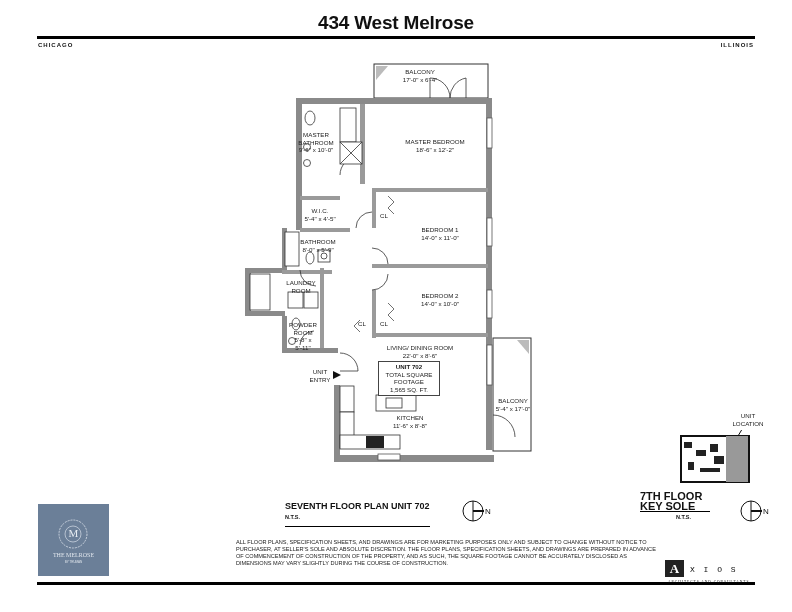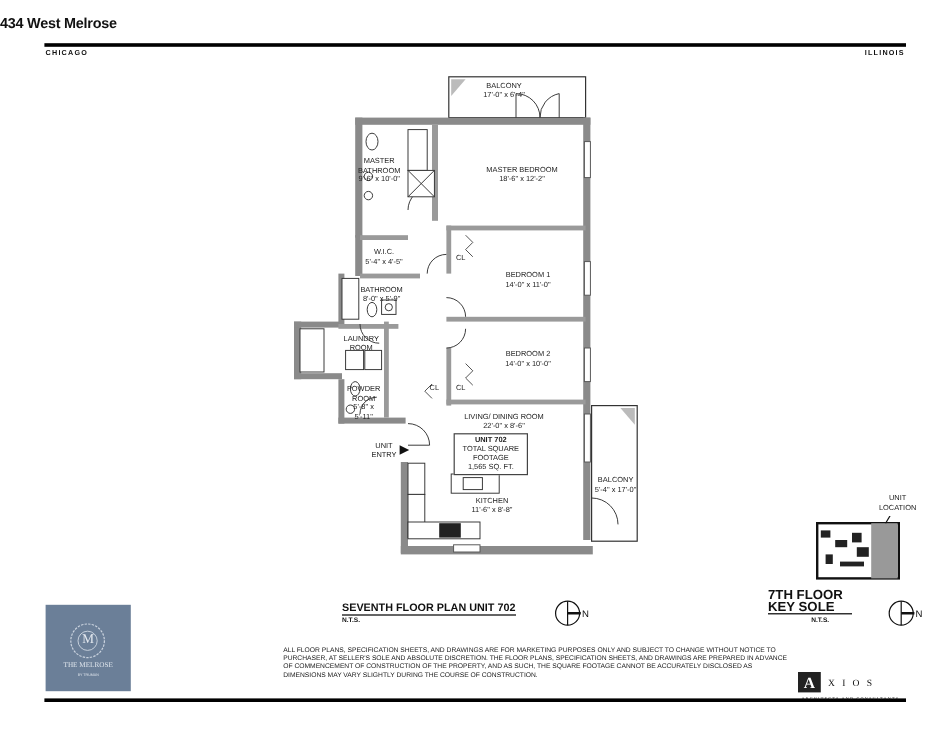--- a/index.html
+++ b/index.html
@@ -1,22 +1,22 @@
 <!DOCTYPE html>
 <html><head>
 <meta charset="utf-8">
 <style>
   html,body{margin:0;padding:0;background:#fff;}
   body{width:792px;height:612px;position:relative;overflow:hidden;font-family:"Liberation Sans",sans-serif;color:#111;}
   .abs{position:absolute;}
-  .title{left:0;width:792px;top:12px;font-size:12px;font-weight:bold;letter-spacing:-0.2px;}
+  .title{left:0;width:792px;top:12px;text-align:center;font-size:19px;font-weight:bold;letter-spacing:-0.2px;}
   .rule-top{left:37px;width:718px;top:36px;height:3px;background:#000;}
   .loc{top:42px;font-size:6px;font-weight:bold;letter-spacing:1px;}
   .lbl{font-size:6.2px;text-align:center;line-height:7.5px;color:#222;white-space:nowrap;}
-  .plan-title{left:285px;top:501px;font-size:9px;font-weight:bold;border-bottom:1.2px solid #000;padding-bottom:1px;}
+  .plan-title{left:285px;top:501px;font-size:9px;font-weight:bold;border-bottom:1.2px solid #000;padding-bottom:15px;}
   .nts{font-size:5.5px;font-weight:bold;}
   .disclaimer{left:236px;top:539px;width:420px;font-size:5.6px;line-height:7px;color:#222;}
   .rule-bot{left:37px;width:718px;top:582px;height:3px;background:#000;}
   .logo{left:38px;top:504px;width:71px;height:72px;background:#6b7f98;}
   .keytitle{left:640px;top:491px;font-size:11px;font-weight:bold;line-height:10px;}
   .keyplan-u{border-bottom:1.2px solid #000;}
   .unit-box{left:378px;top:361px;width:60px;height:33px;border:1px solid #444;background:#fff;}
 </style>
 </head>
 <body>
@@ -221,14 +221,14 @@
   </svg>
   <div class="abs" style="left:0;width:71px;top:23px;text-align:center;color:#e5eaf0;font-family:'Liberation Serif',serif;font-size:11px">M</div>
   <div class="abs" style="left:0;width:71px;top:48px;text-align:center;color:#dfe5ec;font-family:'Liberation Serif',serif;font-size:6px">THE MELROSE</div>
   <div class="abs" style="left:0;width:71px;top:56px;text-align:center;color:#dfe5ec;font-size:3px">BY TRUMAN</div>
 </div>
 
 <div class="abs disclaimer">ALL FLOOR PLANS, SPECIFICATION SHEETS, AND DRAWINGS ARE FOR MARKETING PURPOSES ONLY AND SUBJECT TO CHANGE WITHOUT NOTICE TO PURCHASER, AT SELLER'S SOLE AND ABSOLUTE DISCRETION. THE FLOOR PLANS, SPECIFICATION SHEETS, AND DRAWINGS ARE PREPARED IN ADVANCE OF COMMENCEMENT OF CONSTRUCTION OF THE PROPERTY, AND AS SUCH, THE SQUARE FOOTAGE CANNOT BE ACCURATELY DISCLOSED AS DIMENSIONS MAY VARY SLIGHTLY DURING THE COURSE OF CONSTRUCTION.</div>
 <div class="abs rule-bot"></div>
 
 <div class="abs" style="left:665px;top:560px;width:19px;height:17px;background:#222;color:#fff;font-family:'Liberation Serif',serif;font-size:13px;font-weight:bold;text-align:center;line-height:17px">A</div>
-<div class="abs" style="left:690px;top:565px;font-family:Liberation Serif, serif;font-size:8px;letter-spacing:2px">X I O S</div>
+<div class="abs" style="left:690px;top:565px;font-family:Liberation Mono, monospace;font-size:8px;letter-spacing:2px">X I O S</div>
 <div class="abs" style="left:668px;top:580px;font-family:'Liberation Serif',serif;font-size:3.5px;letter-spacing:1px">ARCHITECTS AND CONSULTANTS</div>
 
 </body></html>

